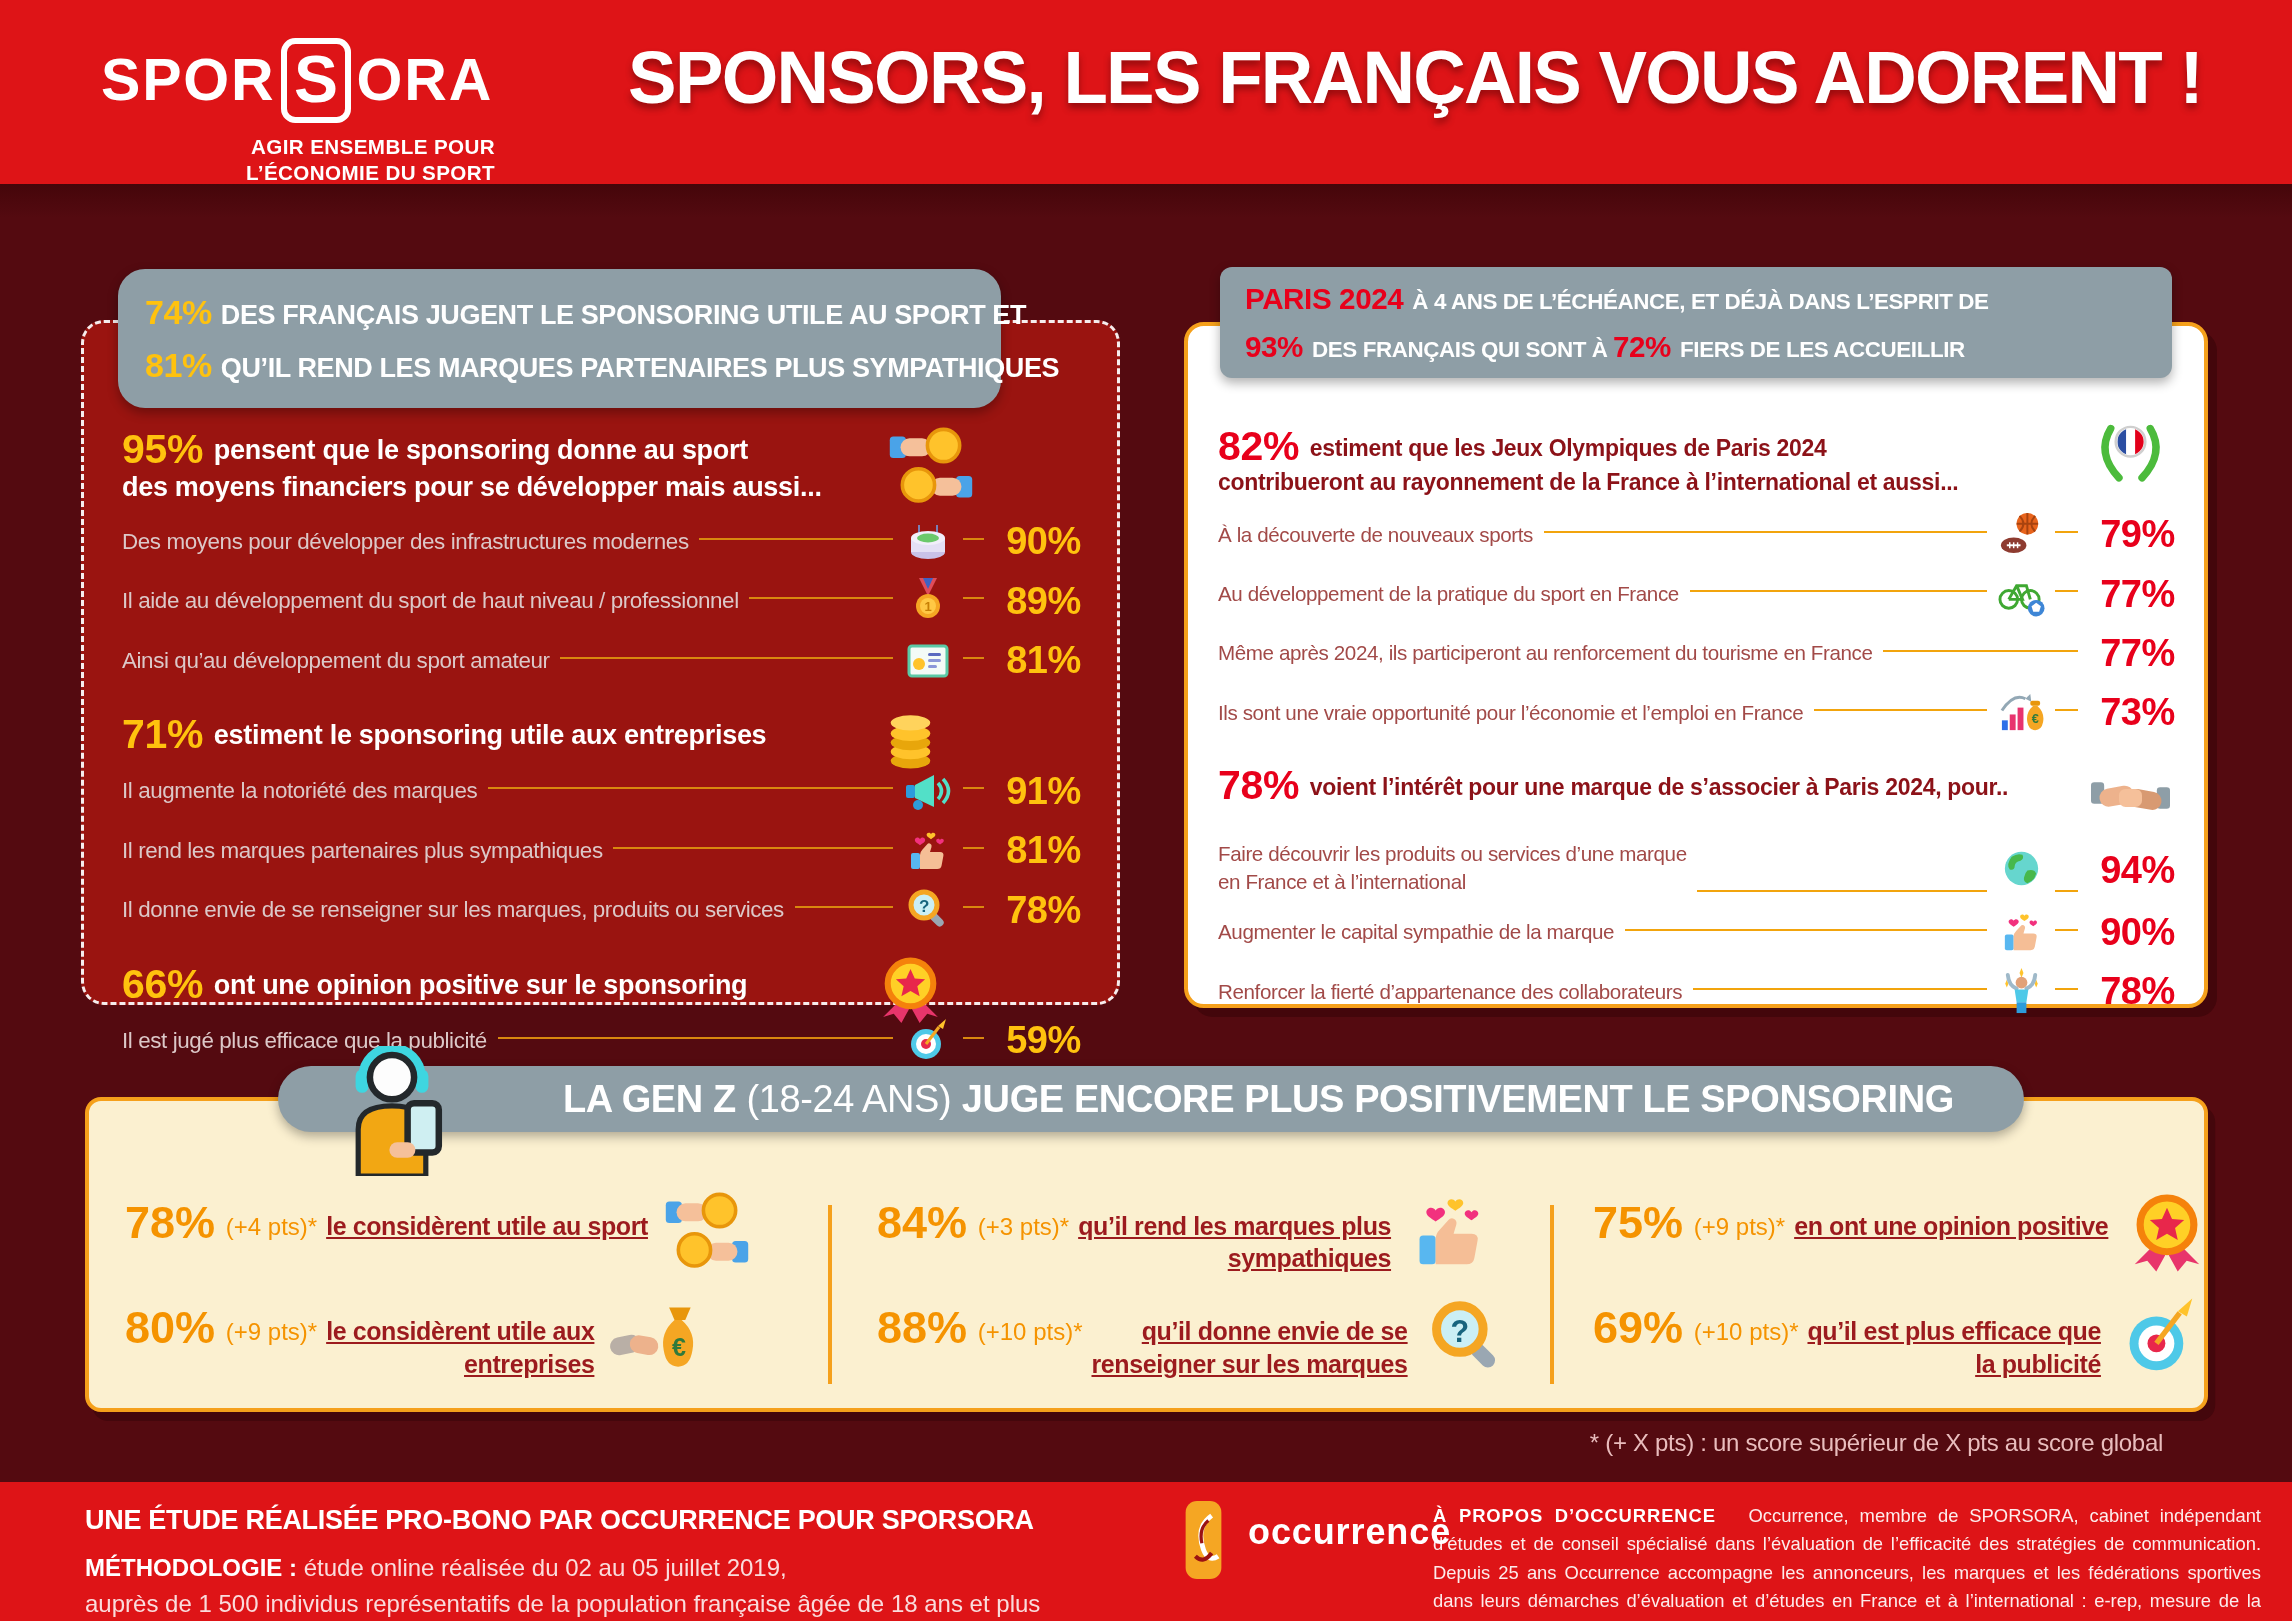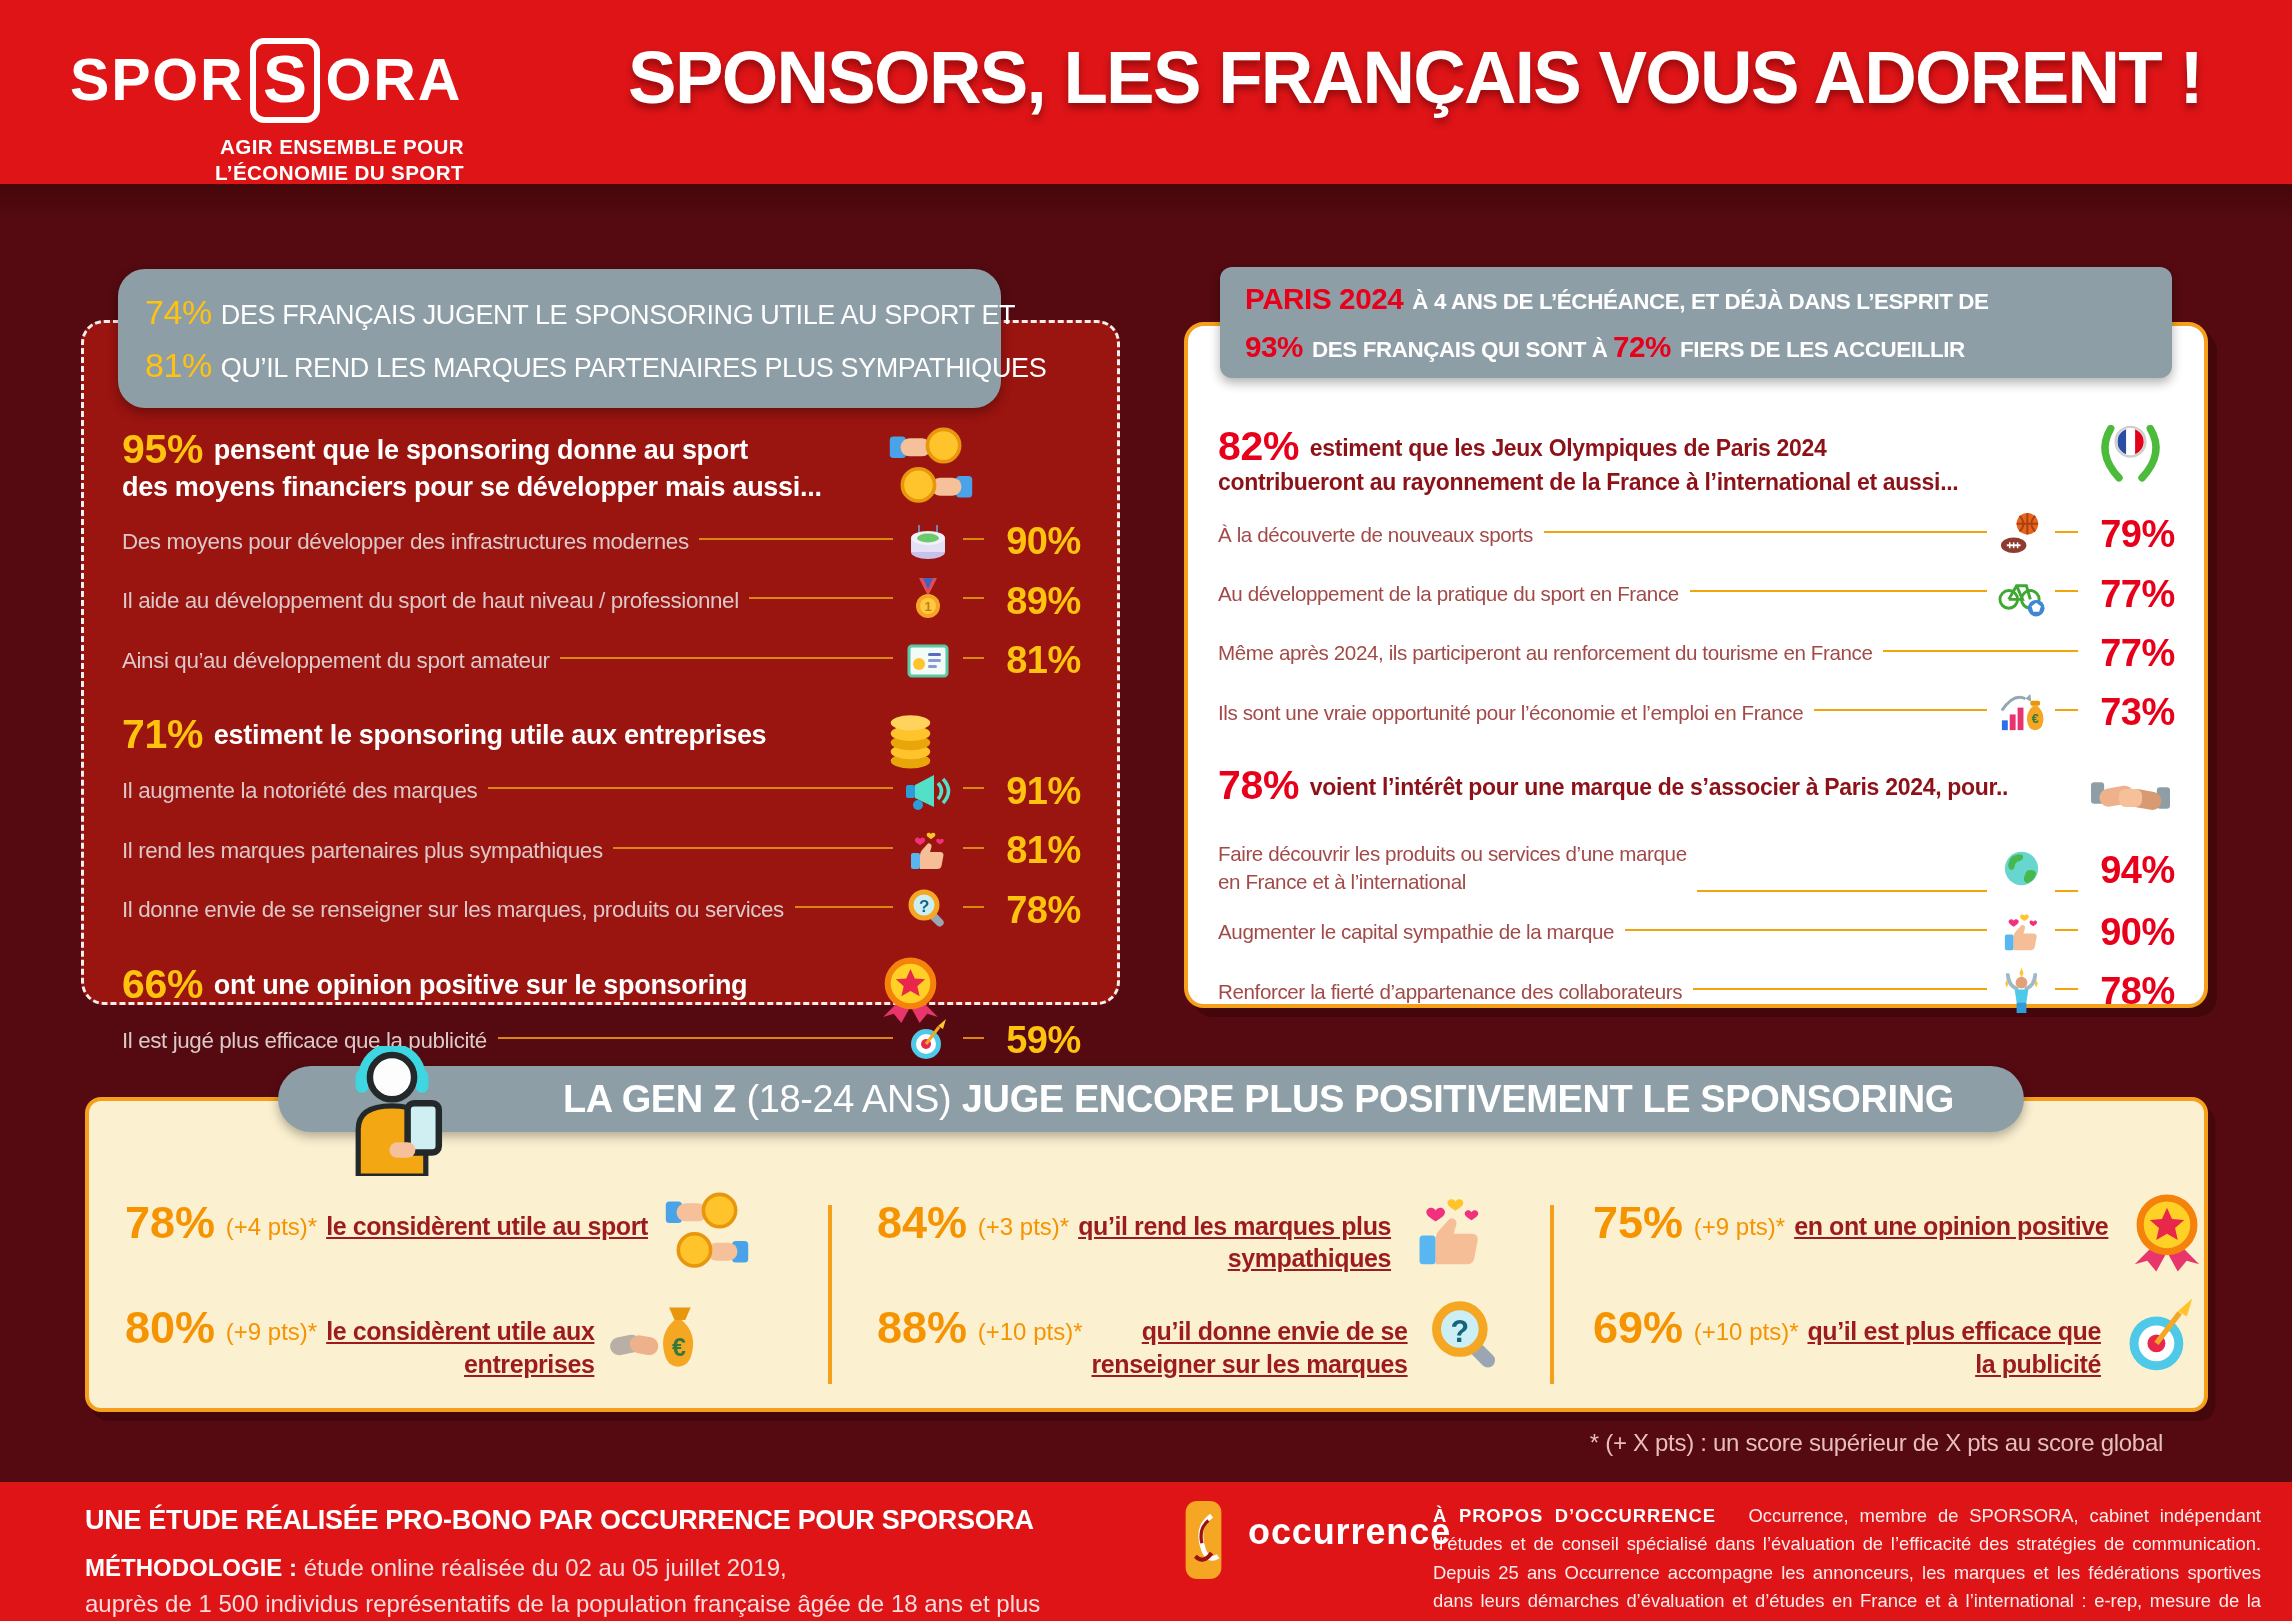--- a/index.html
+++ b/index.html
@@ -6,34 +6,34 @@
   *{box-sizing:border-box;}
   .page{
     position:relative;width:2293px;height:1621px;overflow:hidden;
     background:#540A10;
     font-family:"Liberation Sans","DejaVu Sans",sans-serif;
   }
   
   .topbar{position:absolute;left:0;top:0;width:2293px;height:184px;background:#DE1417;}
   .topbar-shadow{position:absolute;left:0;top:184px;width:2293px;height:34px;
     background:linear-gradient(180deg,#45060A 0%,#540A10 100%);}
-  .logo{position:absolute;left:70px;top:38px;width:394px;color:#fff;}
+  .logo{position:absolute;left:101px;top:38px;width:394px;color:#fff;}
   .logo-row{display:flex;align-items:center;justify-content:flex-start;gap:3.6px;}
   .logo-txt{font-size:59px;font-weight:bold;letter-spacing:1.8px;line-height:1;}
   .logo-sbox{border:6.3px solid #fff;border-radius:14.3px;padding:1.8px 7.2px 5.4px 7.2px;
     font-size:66px;font-weight:bold;line-height:1;margin:0 1.8px;}
   .logo-tagline{margin-top:10.7px;text-align:right;font-weight:bold;font-size:20.6px;line-height:1.25;letter-spacing:0.4px;}
   .main-title{position:absolute;left:573px;top:34px;width:1684px;text-align:center;
     color:#fff;font-size:75px;font-weight:bold;letter-spacing:-1.8px;transform:scaleX(.97);
     text-shadow:0 5.4px 7.2px rgba(60,0,0,.45);white-space:nowrap;}
   
   .gray-box{position:absolute;background:#8E9EA6;border-radius:27px;color:#fff;
     box-shadow:0 4.5px 10.7px rgba(0,0,0,.3);display:flex;flex-direction:column;justify-content:center;}
   .lp-header{left:118px;top:269px;width:883px;height:139px;padding:0 27px;
-    font-size:27px;font-weight:normal;letter-spacing:-0.4px;line-height:1.55;}
+    font-size:27px;font-weight:bold;letter-spacing:-0.4px;line-height:1.55;}
   .rp-header{left:1220px;top:267px;width:952px;height:111px;padding:0 25px;
     font-size:22.4px;font-weight:bold;letter-spacing:-0.4px;line-height:1.6;border-radius:12px;}
   .hdr-line{white-space:nowrap;}
   .gold{color:#FFC20E;font-size:34px;margin-right:9px;}
   .bright-red{color:#E8001B;font-size:29.6px;margin-right:9px;}
   .bright-red.after{margin-left:5.4px;}
   
   .left-panel{position:absolute;left:81px;top:320px;width:1039px;height:685px;
     border:3.6px dashed #F6EDED;border-radius:23px;background:#9A1410;
     padding:106px 36px 0 38px;}

